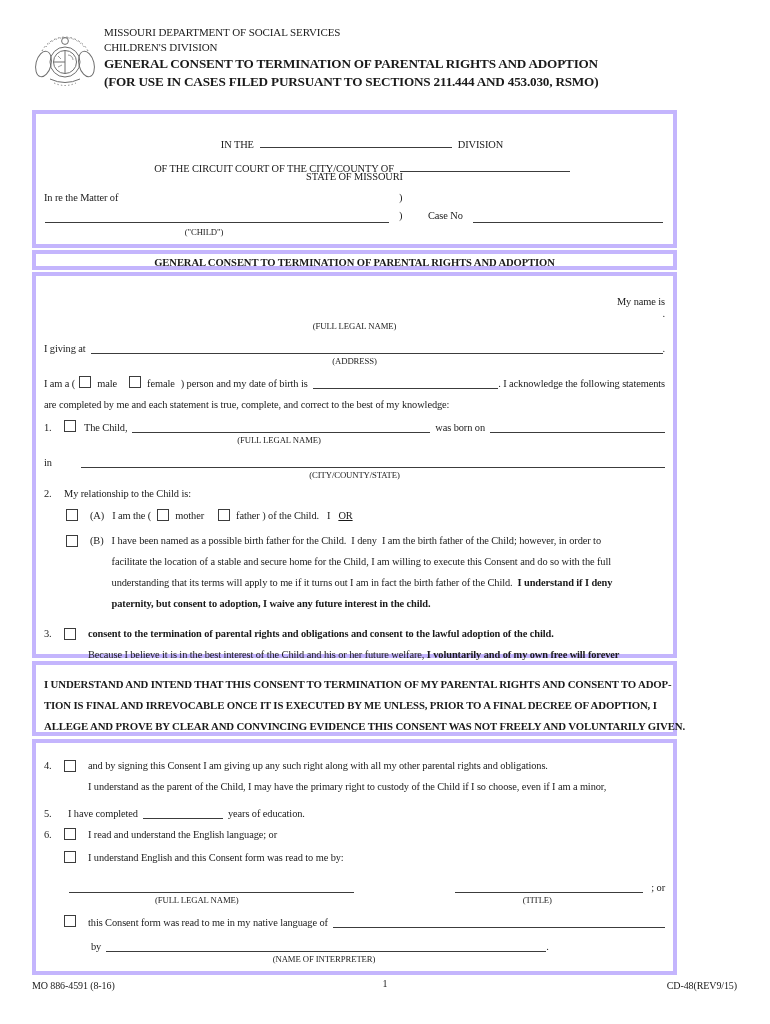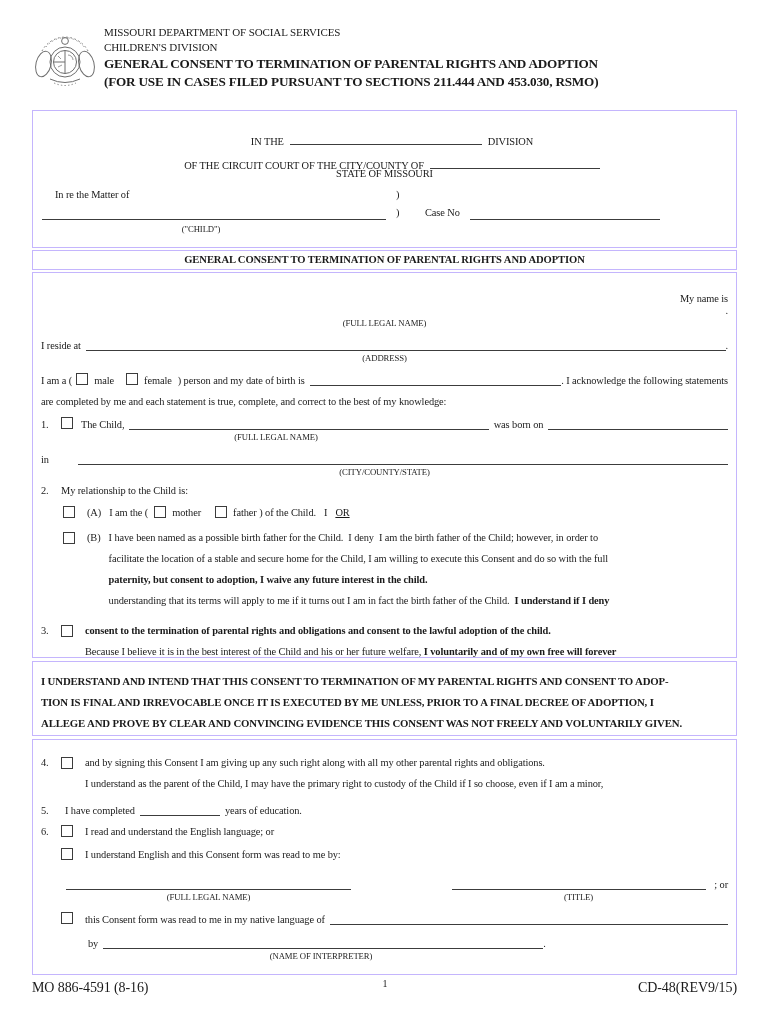--- a/index.html
+++ b/index.html
@@ -5,21 +5,21 @@
   html,body{margin:0;padding:0;background:#e9e9e9;}
   .page{position:relative;width:770px;height:1024px;background:#fff;
         font-family:Liberation Serif, serif;color:#1a1a1a;letter-spacing:-0.1px;
         margin:0 auto;overflow:hidden;}
   .fs{font-size:10.4px;}
   .lab{font-size:8.7px;color:#222;}
   .b{font-weight:bold;}
   .u{text-decoration:underline;}
   .pre{white-space:pre;}
   .ln{white-space:pre;line-height:21px;}
-  .box{position:absolute;left:32px;width:705px;box-sizing:border-box;border:1px solid #c4b5fd;background:#fff;}
+  .box{position:absolute;left:32px;width:645px;box-sizing:border-box;border:4px solid #c4b5fd;background:#fff;}
   .cb{display:inline-block;width:10px;height:10px;border:1px solid #3c3c3c;background:#fff;flex:0 0 auto;align-self:center;}
   .blank{display:inline-block;border-bottom:1px solid #3c3c3c;height:13px;}
   .row{display:flex;align-items:flex-end;}
   .ctr{text-align:center;}
   
   .hdr-text{position:absolute;top:25px;left:104px;}
   .agency{font-size:11px;line-height:15px;}
   .htitle{font-size:13.2px;font-weight:bold;line-height:17.5px;letter-spacing:-0.2px;}
   .seal{position:absolute;top:24px;left:33px;}
   
@@ -31,21 +31,21 @@
   #box-statements{top:272px;height:386px;padding:14px 8px 0 8px;}
   .num{flex:0 0 20px;white-space:pre;}
   .gap6{margin-left:6px;}
   .gap8{margin-left:8px;}
   
   #box-warning{top:661px;height:75px;padding:9px 8px 0 8px;}
   #box-warning .ln{font-weight:bold;font-size:10.8px;line-height:21px;letter-spacing:-0.15px;}
   
   #box-items{top:739px;height:236px;padding:12px 8px 0 8px;}
   
-  .footer{position:absolute;top:980px;left:32px;right:33px;display:flex;justify-content:space-between;font-size:14px;text-align:center;}
+  .footer{position:absolute;top:980px;left:32px;right:33px;display:flex;justify-content:space-between;font-size:10px;text-align:center;}
   .pageno{position:absolute;top:978px;left:0;right:0;text-align:center;font-size:10px;}
 </style>
 </head>
 <body>
 
 <div class="page">
 
   <div class="seal">
     <svg width="64" height="70" viewBox="0 0 64 70">
       <g fill="none" stroke="#6e6e6e" stroke-width="1">
@@ -73,21 +73,21 @@
   </div>
 
   <div class="box fs" id="box-caption">
     <div class="cap-abs" style="top:9px;left:0;right:0;text-align:center;">
       <span>IN THE</span><span class="blank" style="width:192px;margin:0 6px;"></span><span>DIVISION</span>
     </div>
     <div class="cap-abs" style="top:33px;left:0;right:0;text-align:center;">
       <span>OF THE CIRCUIT COURT OF THE CITY/COUNTY OF</span><span class="blank" style="width:170px;margin-left:6px;"></span>
     </div>
     <div class="cap-abs" style="top:57px;left:0;right:0;text-align:center;">STATE OF MISSOURI</div>
-    <div class="cap-abs" style="top:78px;left:22px;">In re the Matter of</div>
+    <div class="cap-abs" style="top:78px;left:8px;">In re the Matter of</div>
     <div class="cap-abs" style="top:78px;left:363px;">)</div>
     <span class="blank cap-abs" style="top:95px;left:9px;width:344px;"></span>
     <div class="cap-abs" style="top:96px;left:363px;">)</div>
     <div class="cap-abs" style="top:96px;left:392px;">Case No</div>
     <span class="blank cap-abs" style="top:95px;left:437px;width:190px;"></span>
     <div class="cap-abs lab" style="top:113px;left:78px;width:180px;text-align:center;">("CHILD")</div>
   </div>
 
   <div class="box" id="box-band">
     <span>GENERAL CONSENT TO TERMINATION OF PARENTAL RIGHTS AND ADOPTION</span>
@@ -96,21 +96,21 @@
   <div class="box fs" id="box-statements">
 
     <div class="row" style="margin-top:6px;flex-direction:column;">
       <span class="pre">My name is</span>
       <span class="blank" style="flex:1;margin-left:5px;"></span>
       <span>.</span>
     </div>
     <div class="lab ctr" style="margin-top:2px;">(FULL LEGAL NAME)</div>
 
     <div class="row" style="margin-top:9px;">
-      <span class="pre">I reside at</span>
+      <span class="pre">I giving at</span>
       <span class="blank" style="flex:1;margin-left:5px;"></span>
       <span>.</span>
     </div>
     <div class="lab ctr" style="margin-top:2px;">(ADDRESS)</div>
 
     <div class="row" style="margin-top:9px;">
       <span class="pre">I am a (</span>
       <span class="cb" style="margin-left:4px;"></span>
       <span class="pre gap6">male</span>
       <span class="cb" style="margin-left:12px;"></span>
@@ -153,22 +153,22 @@
       <span class="pre gap8">I</span>
       <span class="pre u gap8">OR</span>
     </div>
 
     <div style="margin-top:9px;margin-left:22px;display:flex;">
       <span class="cb" style="align-self:flex-start;margin-top:5px;"></span>
       <span class="pre" style="margin-left:12px;line-height:21px;">(B)</span>
       <div style="margin-left:8px;flex:1;">
         <div class="ln">I have been named as a possible birth father for the Child.  I deny  I am the birth father of the Child; however, in order to</div>
         <div class="ln">facilitate the location of a stable and secure home for the Child, I am willing to execute this Consent and do so with the full</div>
+        <div class="ln"><span class="pre">understanding that its terms will apply to me if it turns out I am in fact the birth father of the Child.  </span><span class="pre b">I understand if I deny</span></div>
         <div class="ln b">paternity, but consent to adoption, I waive any future interest in the child.</div>
-        <div class="ln"><span class="pre">understanding that its terms will apply to me if it turns out I am in fact the birth father of the Child.  </span><span class="pre b">I understand if I deny</span></div>
       </div>
     </div>
 
     <div style="margin-top:9px;display:flex;">
       <span class="num" style="line-height:21px;">3.</span>
       <span class="cb" style="align-self:flex-start;margin-top:5px;"></span>
       <div style="margin-left:12px;flex:1;">
         <div class="ln b">consent to the termination of parental rights and obligations and consent to the lawful adoption of the child.</div>
         <div class="ln"><span class="pre">Because I believe it is in the best interest of the Child and his or her future welfare, </span><span class="pre b">I voluntarily and of my own free will forever</span></div>
       </div>

